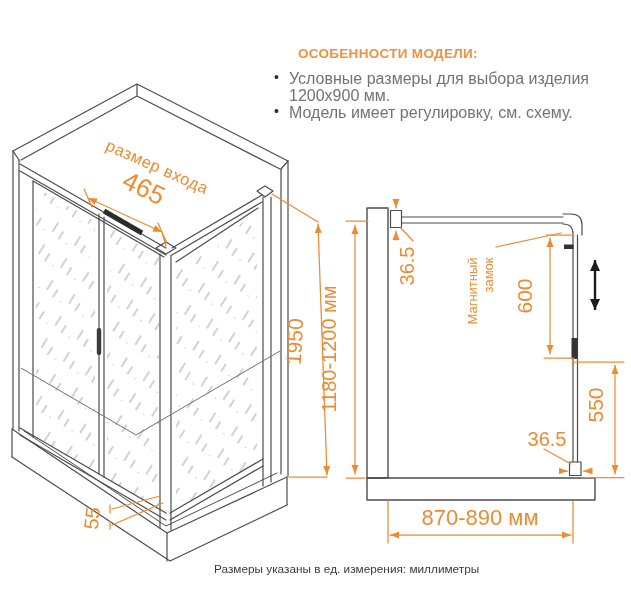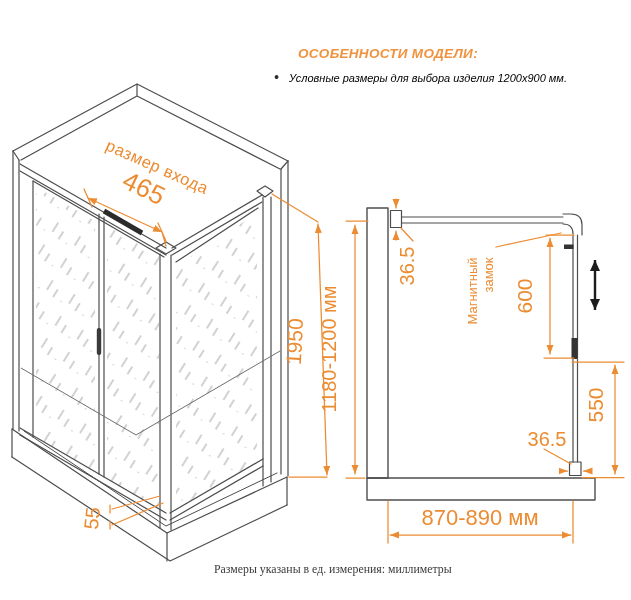--- a/index.html
+++ b/index.html
@@ -1,41 +1,42 @@
 <!DOCTYPE html>
 <html><head>
 <meta charset="utf-8">
 <style>
   html,body{margin:0;padding:0;background:#fff;}
   .canvas{position:relative;width:631px;height:600px;background:#ffffff;overflow:hidden;
           font-family:"Liberation Sans",sans-serif;}
-  .features{position:absolute;left:272px;top:46px;width:354px;font-style:italic;}
+  .features{position:absolute;left:272px;top:46px;width:354px;}
   .features h3{margin:0 0 9px 26px;font-size:13.5px;font-weight:bold;color:#F0923D;letter-spacing:.3px;}
   .features ul{list-style:none;margin:0;padding:0;}
-  .features li{position:relative;padding-left:17px;font-size:11px;line-height:17px;color:#000000;}
+  .features li{position:relative;padding-left:17px;font-size:16px;line-height:17px;color:#737373;}
   .features li::before{content:"\2022";position:absolute;left:2px;top:-1px;color:#2e2e2e;font-size:14px;}
   .iso-fig,.plan-fig{position:absolute;margin:0;}
   .iso-fig{left:0;top:80px;}
   .plan-fig{left:320px;top:190px;}
-  .units-note{position:absolute;left:214px;top:562px;font-size:11.8px;color:#3a3a3a;font-family:Liberation Serif, serif;}
+  .units-note{position:absolute;left:214px;top:562px;font-size:11.8px;color:#3a3a3a;}
   svg text{font-family:"Liberation Sans",sans-serif;}
   .dimtxt{fill:#EC8C32;}
   .frame{stroke:#4d4d4d;stroke-width:1.2;fill:none;stroke-linejoin:round;stroke-linecap:round;}
   .frame2{stroke:#4d4d4d;stroke-width:1.4;fill:none;stroke-linejoin:round;}
   .dimln{stroke:#EC8C32;stroke-width:1.25;fill:none;stroke-linecap:round;}
 </style>
 </head>
 <body>
 
 <div class="canvas">
 
   <section class="features">
     <h3>ОСОБЕННОСТИ МОДЕЛИ:</h3>
     <ul>
       <li>Условные размеры для выбора изделия 1200x900 мм.</li>
+      <li>Модель имеет регулировку, см. схему.</li>
     </ul>
   </section>
 
   <figure class="iso-fig">
   <svg width="335" height="485" viewBox="0 0 335 485">
     <defs>
       <pattern id="hatch" patternUnits="userSpaceOnUse" width="26" height="26" patternTransform="rotate(-58)">
         <line x1="0" y1="4" x2="26" y2="4" stroke="#c6c6c6" stroke-width="1.6" stroke-dasharray="9 17"></line>
         <line x1="-6" y1="13" x2="20" y2="13" stroke="#c6c6c6" stroke-width="1.6" stroke-dasharray="7 19"></line>
         <line x1="3" y1="21" x2="29" y2="21" stroke="#c6c6c6" stroke-width="1.6" stroke-dasharray="11 15"></line>

